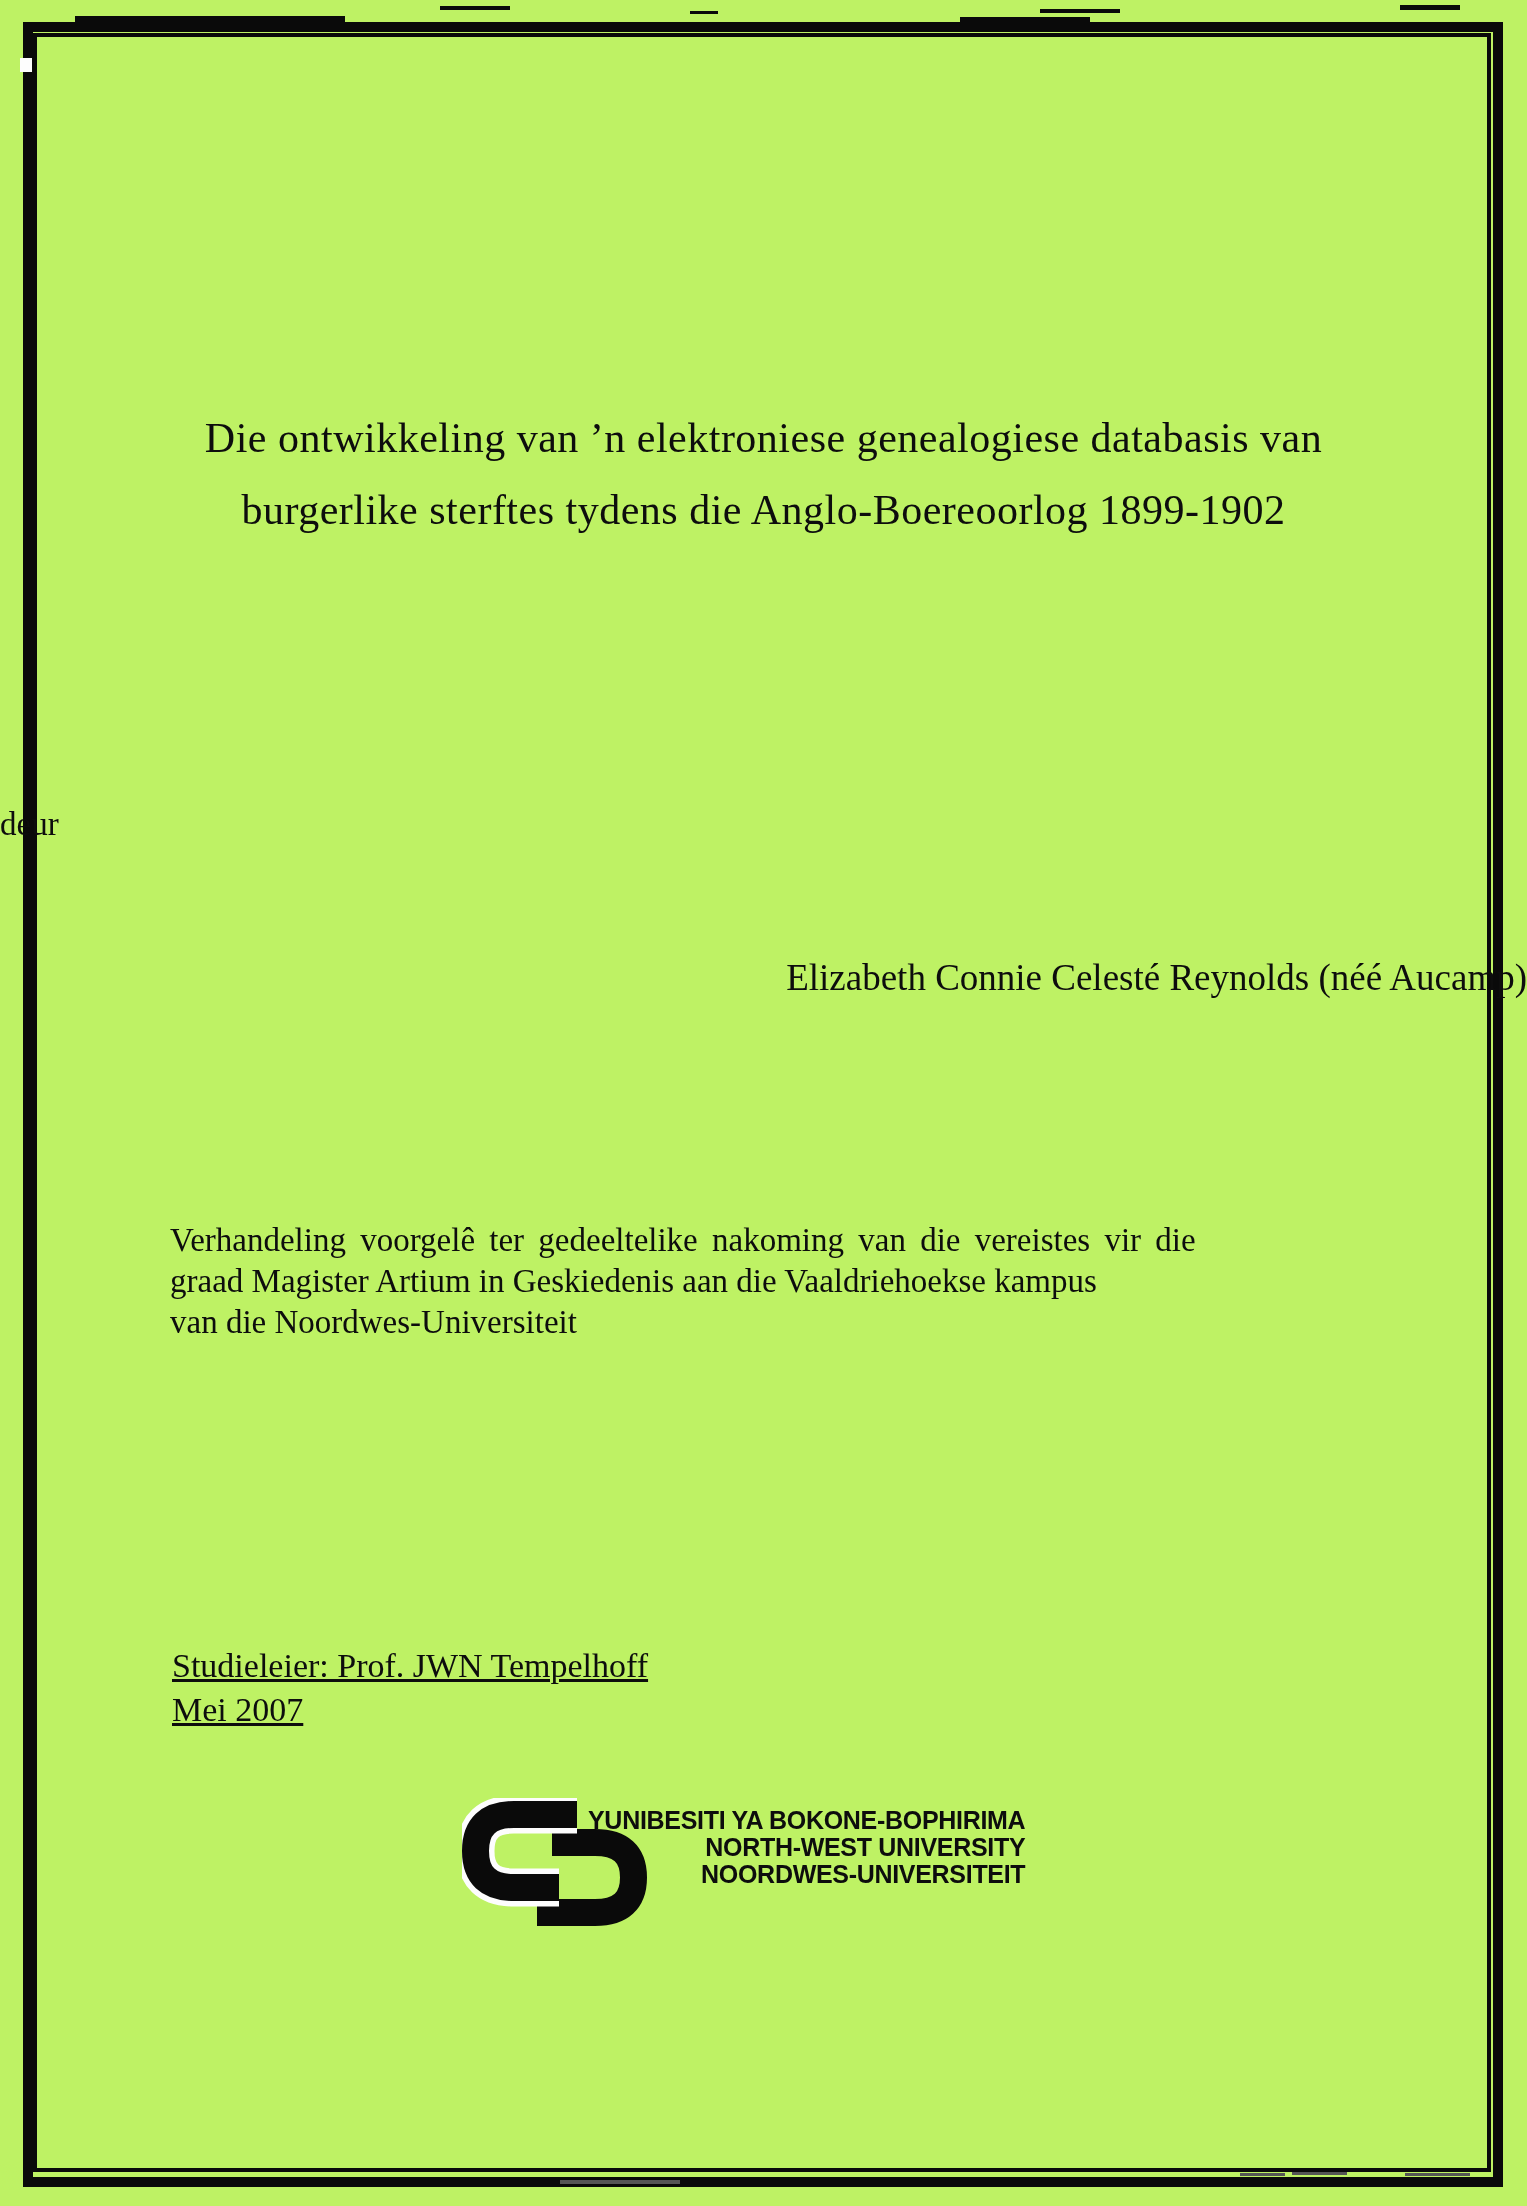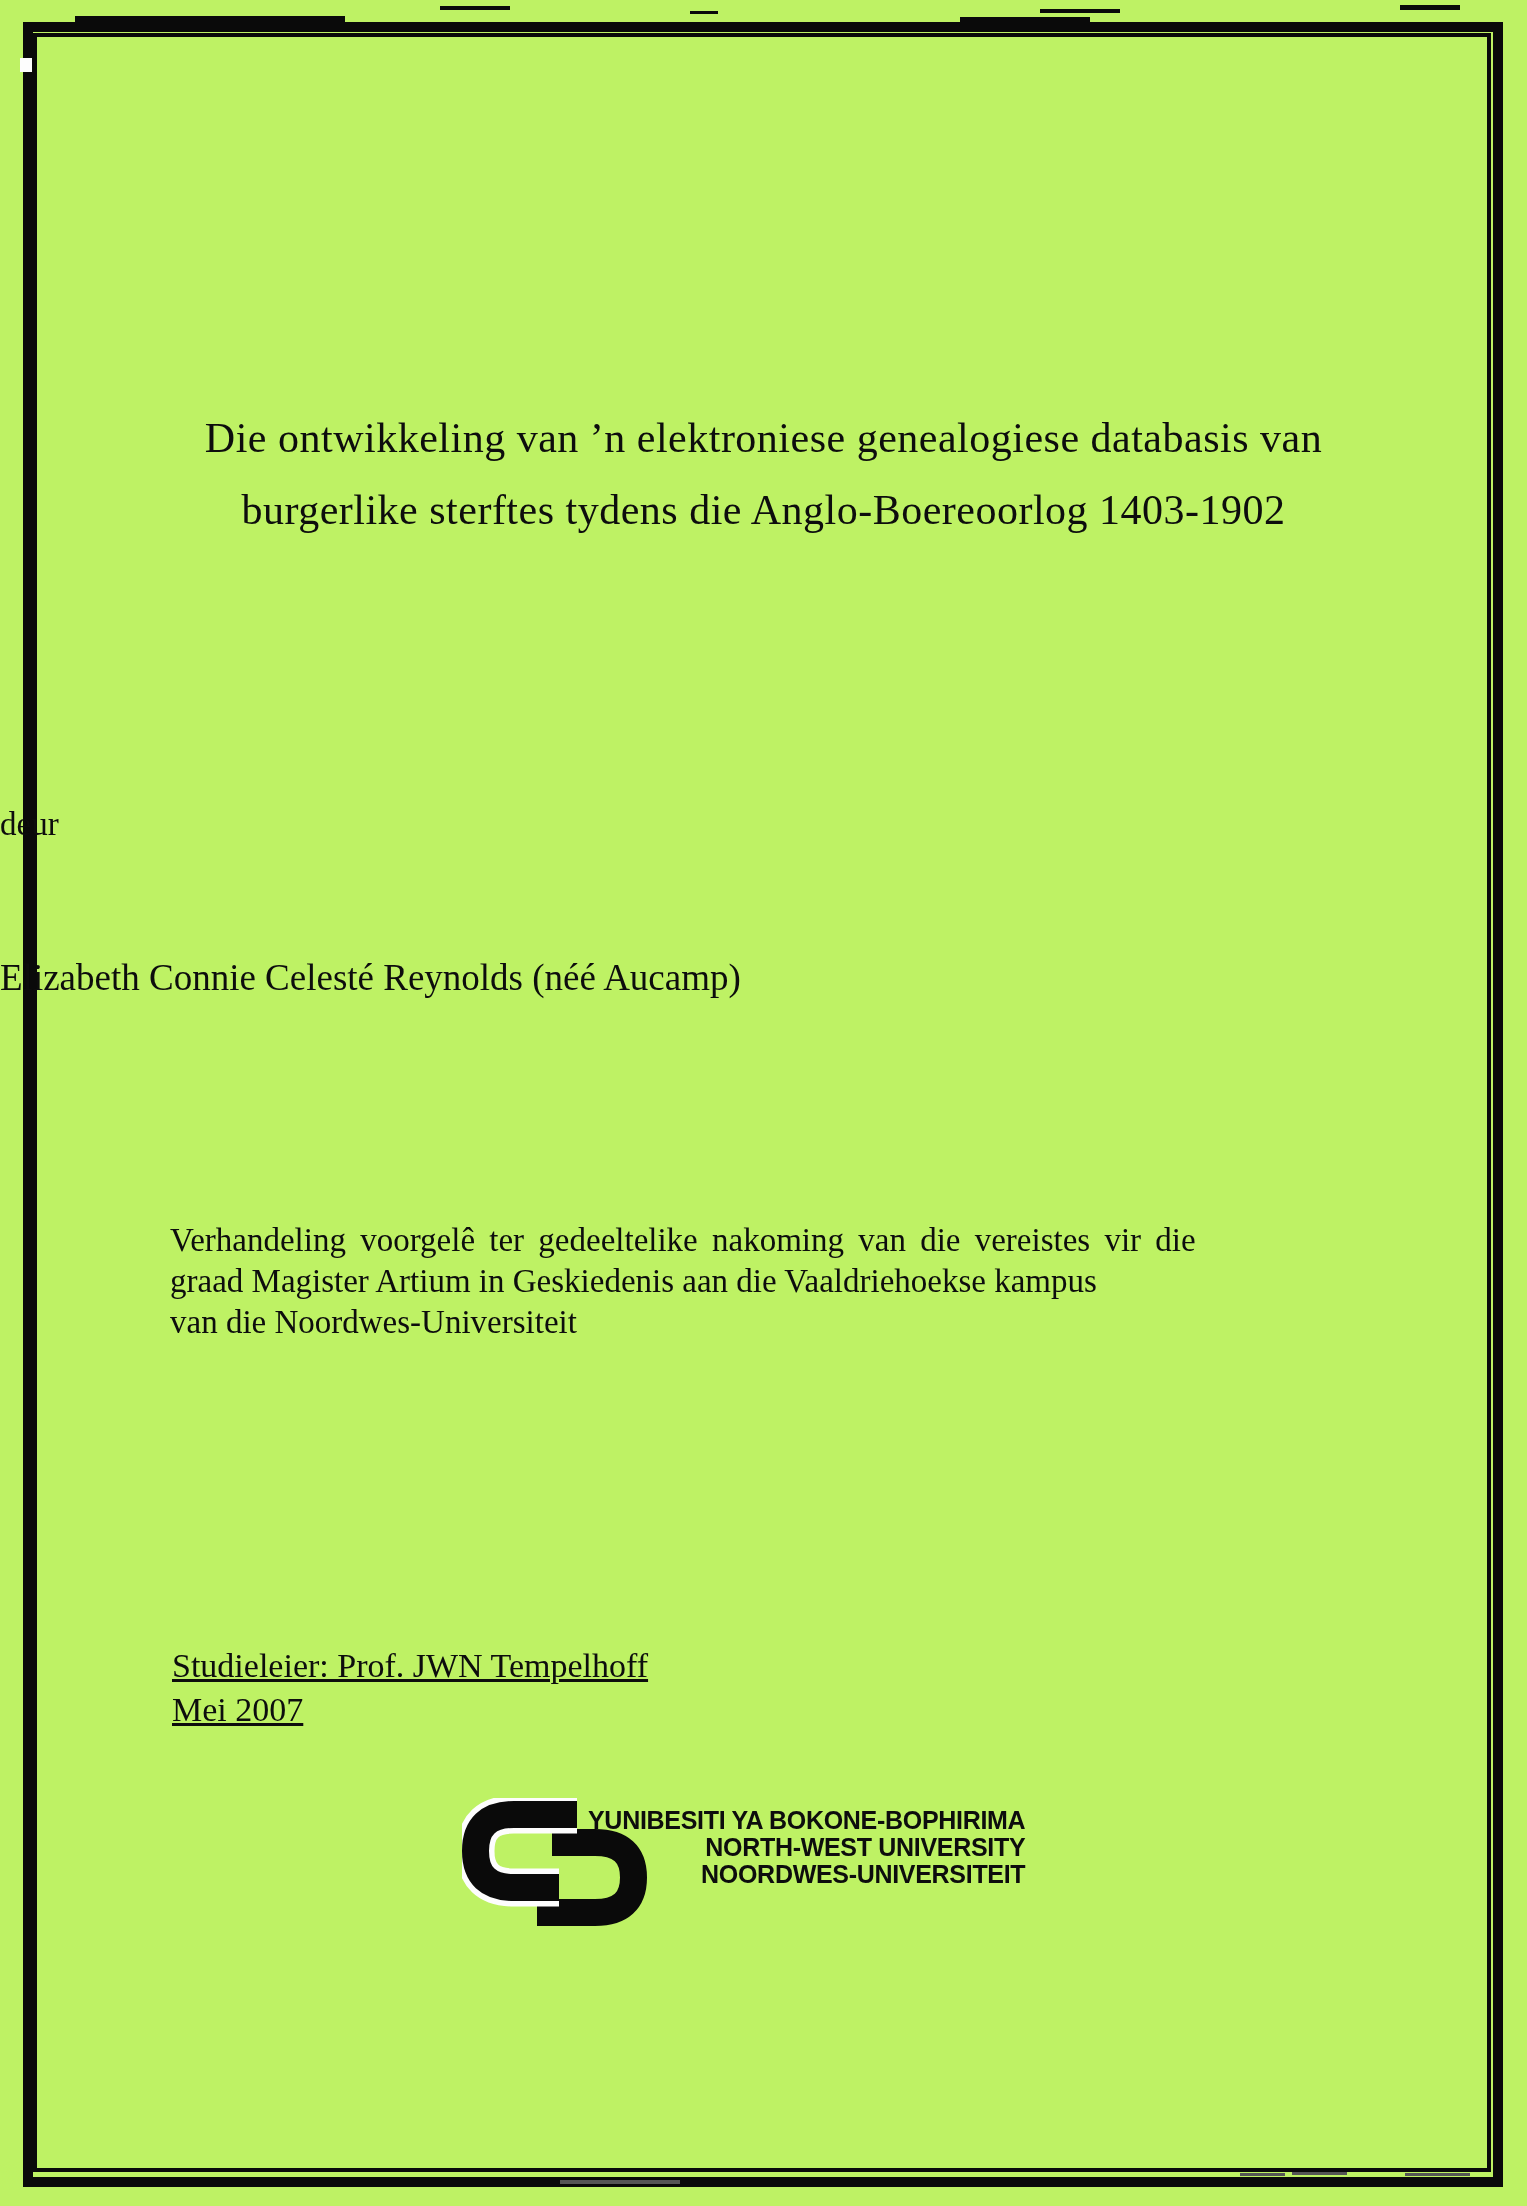--- a/index.html
+++ b/index.html
@@ -52,21 +52,21 @@
   }
   .deur-line {
     left: 0; right: 0;
     top: 806px;
     text-align: left;
     font-size: 33px;
   }
   .author-line {
     left: 0; right: 0;
     top: 956px;
-    text-align: left;
+    text-align: right;
     font-size: 37px;
   }
   .description-block {
     position: absolute;
     left: 170px;
     top: 1220px;
     font-size: 33px;
     line-height: 41px;
   }
   .description-block .justified {
@@ -129,21 +129,21 @@
 
   <div class="artifact white" style="left:20px; top:58px; width:12px; height:14px;"></div>
 
   <div class="artifact gray" style="left:1240px; top:2173px; width:45px; height:3px;"></div>
   <div class="artifact gray" style="left:1292px; top:2172px; width:55px; height:3px;"></div>
   <div class="artifact gray" style="left:1405px; top:2173px; width:65px; height:3px;"></div>
   <div class="artifact gray" style="left:560px;  top:2180px; width:120px; height:4px;"></div>
 
   <div class="title-block">
     <div>Die ontwikkeling van ’n elektroniese genealogiese databasis van</div>
-    <div>burgerlike sterftes tydens die Anglo-Boereoorlog 1403-1902</div>
+    <div>burgerlike sterftes tydens die Anglo-Boereoorlog 1899-1902</div>
   </div>
 
   <div class="line deur-line">deur</div>
 
   <div class="line author-line">Elizabeth Connie Celesté Reynolds (néé Aucamp)</div>
 
   <div class="description-block">
     <div class="justified">Verhandeling voorgelê ter gedeeltelike nakoming van die vereistes vir die</div>
     <div class="normal"><span>graad </span><span class="italic">Magister Artium</span><span> in Geskiedenis aan die Vaaldriehoekse kampus</span></div>
     <div class="normal">van die Noordwes-Universiteit</div>

